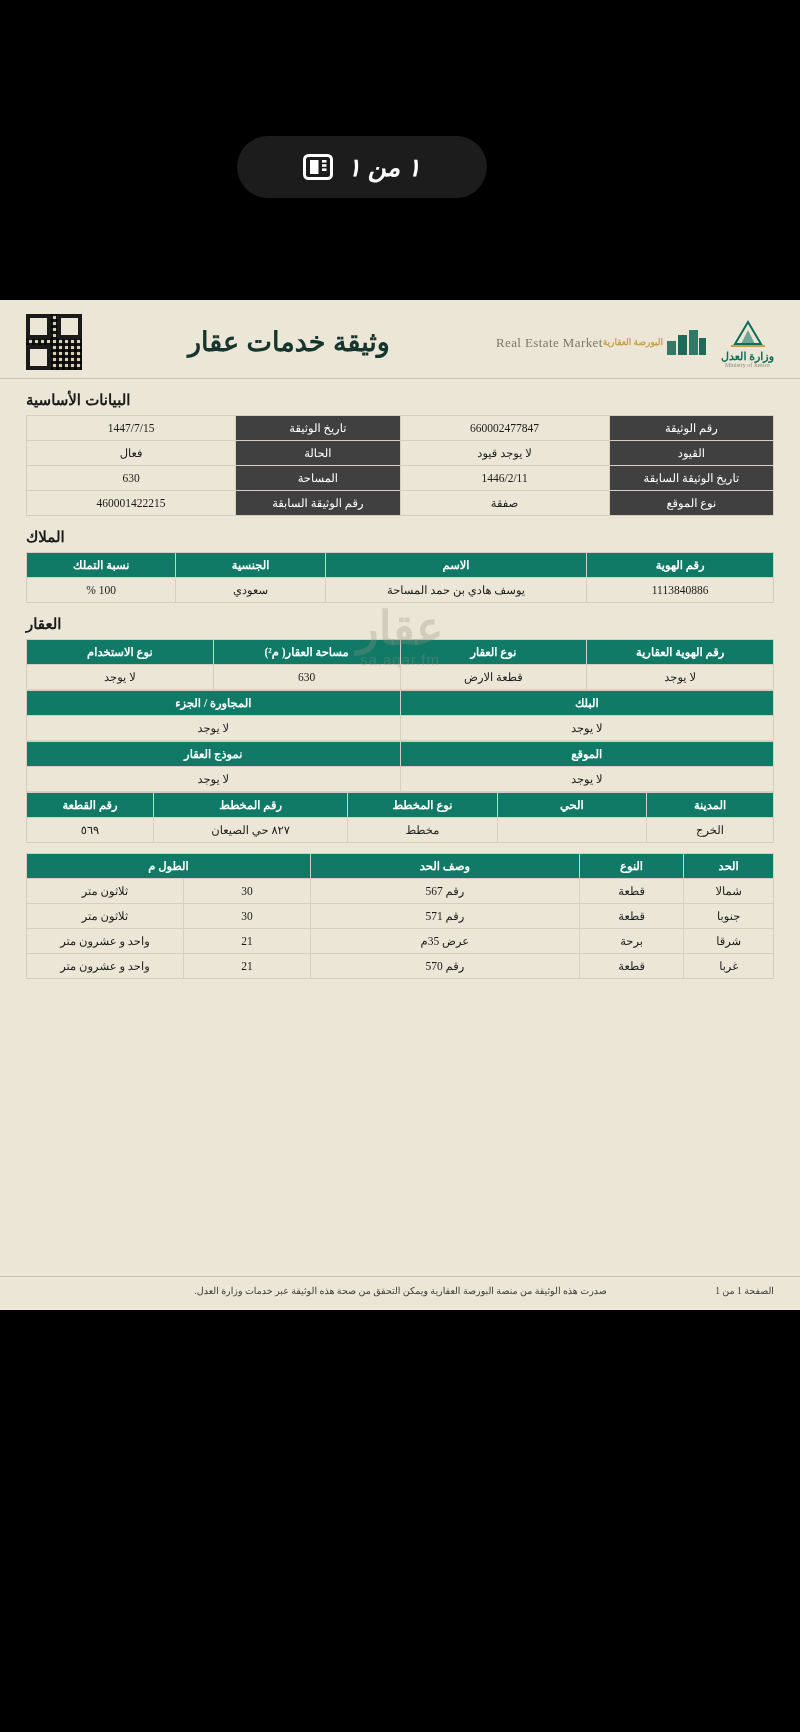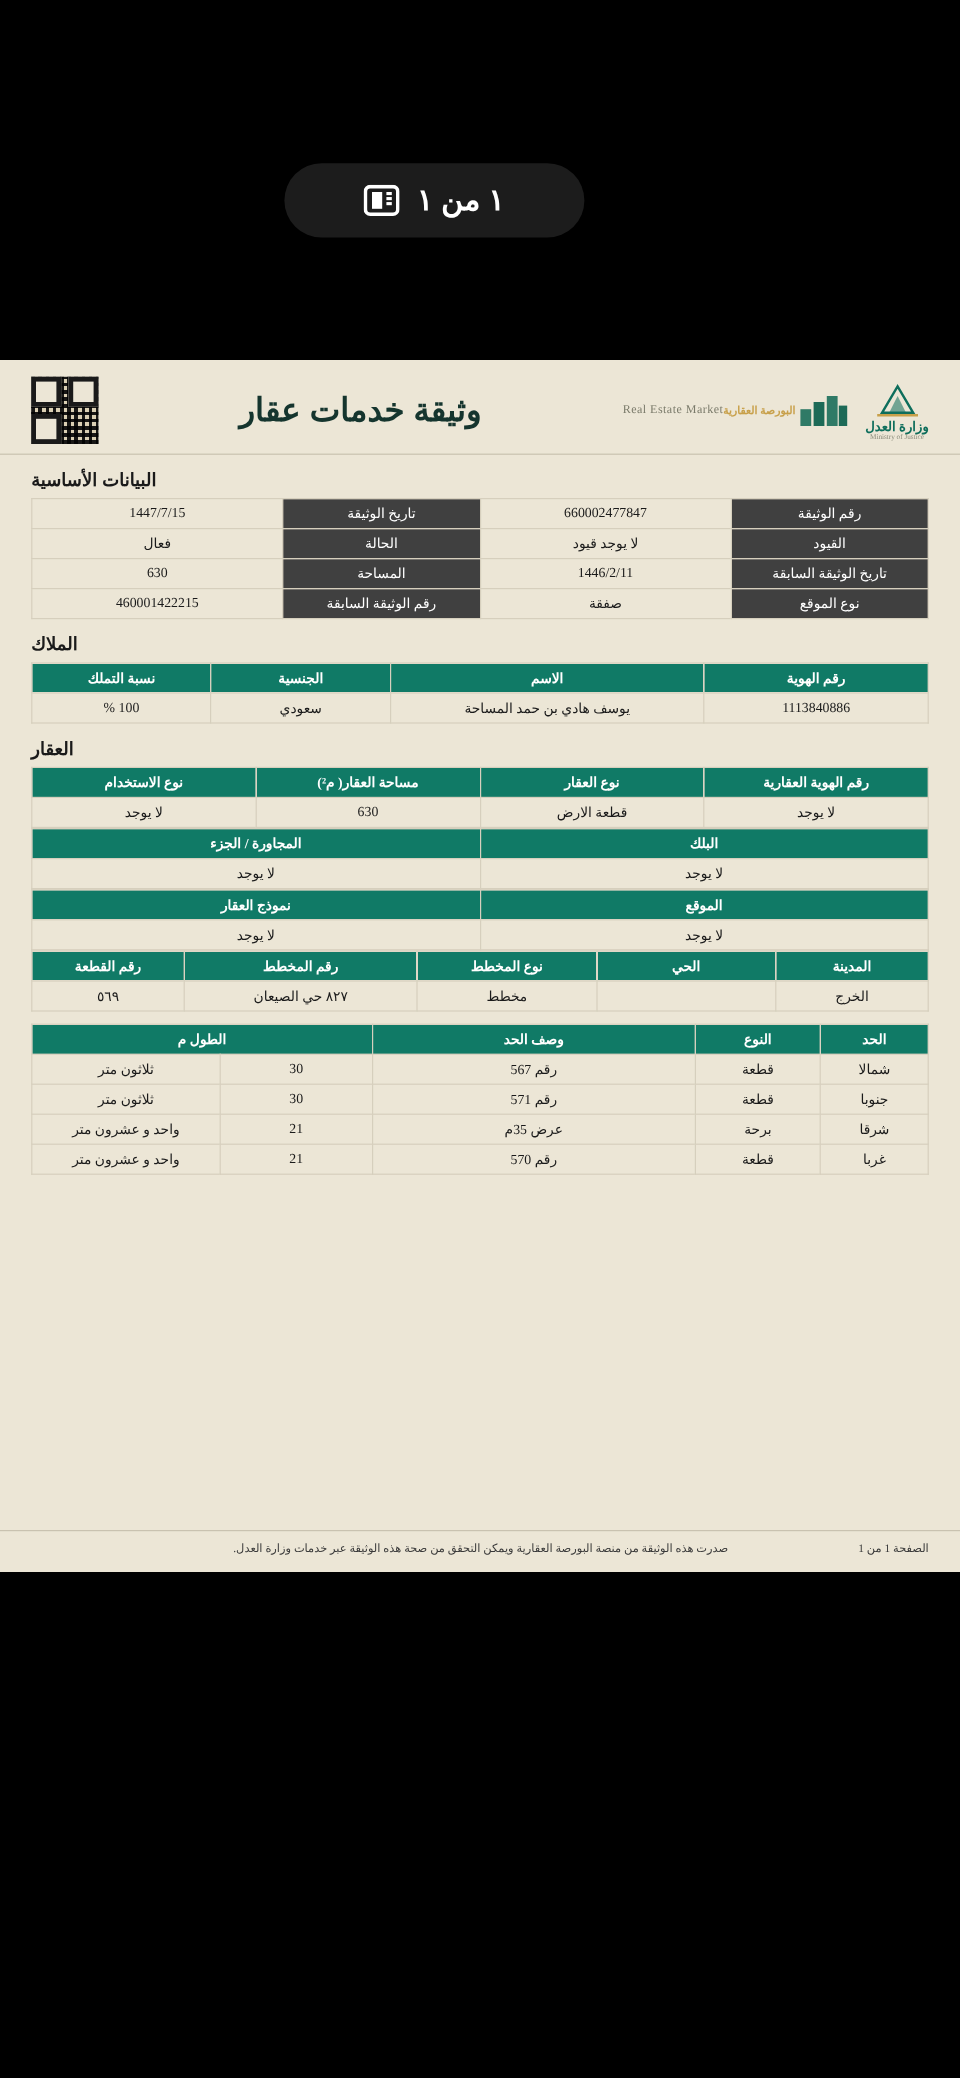--- a/index.html
+++ b/index.html
@@ -7,21 +7,21 @@
     width:800px;height:1732px;
     background:#000;
     font-family:"Liberation Serif", serif;
     overflow:hidden;
     position:relative;
   }
 
   
   .pill-wrap{
     position:absolute;top:132px;left:0;width:724px;height:70px;
-    display:flex;justify-content:center;align-items:center;
+    display:flex;justify-content:center;align-items:center;font-style:italic;
   }
   .pill{
     background:#1c1c1c;color:#fff;
     border-radius:36px;
     height:62px;min-width:190px;
     display:flex;align-items:center;justify-content:center;
     gap:14px;padding:0 30px;
     font-family:"Liberation Sans",sans-serif;
     font-size:25px;font-weight:bold;
     direction:rtl;
@@ -72,21 +72,21 @@
   .head-meta div{white-space:nowrap;}
   .head-title{
     order:1;flex:1;text-align:center;
     font-size:27px;font-weight:bold;
     font-family:"Liberation Sans",sans-serif;
     color:#15352e;letter-spacing:0;
   }
   .logos{order:0;display:flex;align-items:center;gap:12px;}
   .logo-rem{display:flex;flex-direction:row;align-items:center;line-height:1;}
   .logo-rem .rem-ar{font-size:9px;color:#c8a04a;font-weight:bold;}
-  .logo-rem .rem-en{font-size:10px;color:#7a7a6a;letter-spacing:.4px;}
+  .logo-rem .rem-en{font-size:13px;color:#7a7a6a;letter-spacing:.4px;}
   .logo-moj{display:flex;flex-direction:column;align-items:center;line-height:1;}
   .logo-moj .moj-ar{font-size:11px;color:#0e6e5c;font-weight:bold;}
   .logo-moj .moj-en{font-size:6px;color:#8a8a7a;}
 
   
   .sec{padding:0 26px;}
   .sec-title{
     font-size:15px;font-weight:bold;color:#1a1a1a;
     margin:12px 0 6px 0;text-align:left;
     font-family:"Liberation Sans",sans-serif;
@@ -171,20 +171,24 @@
     </div>
 
     <div class="head-title">وثيقة خدمات عقار</div>
 
 
     <div class="qr">
         <span class="qr-b"></span>
       </div>
   </div>
 
+  <div class="wm">
+    <div class="wm-a">عقار</div>
+    <div class="wm-b">sa.aqar.fm</div>
+  </div>
 
   <div class="sec">
     <div class="sec-title">البيانات الأساسية</div>
     <table class="t">
       <colgroup>
           <col style="width:22%">
           <col style="width:28%">
           <col style="width:22%">
           <col style="width:28%">
         </colgroup>

